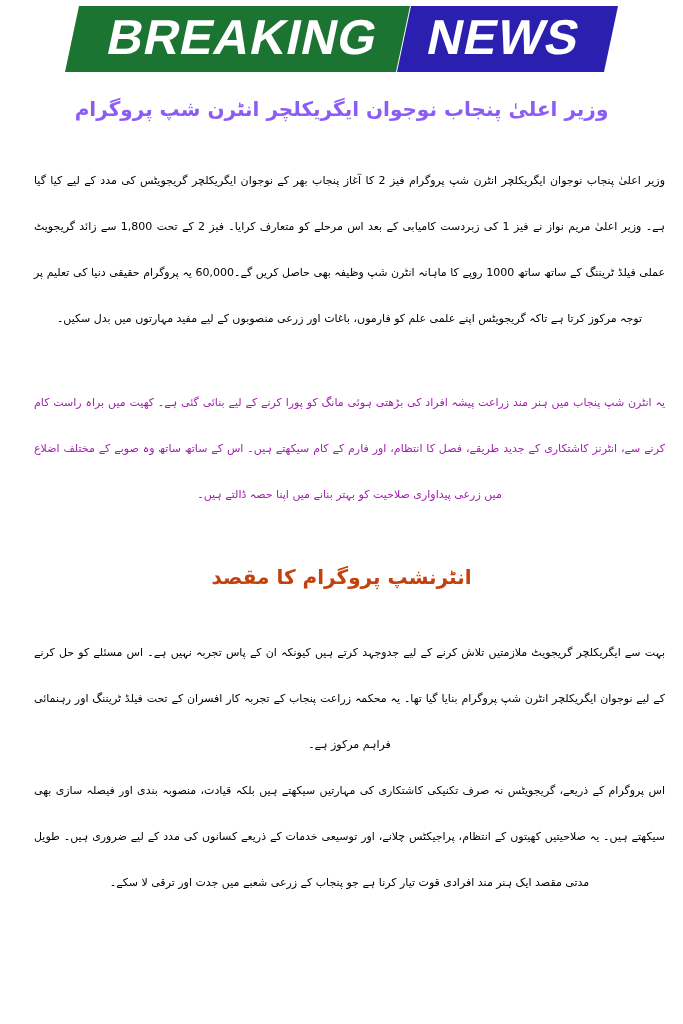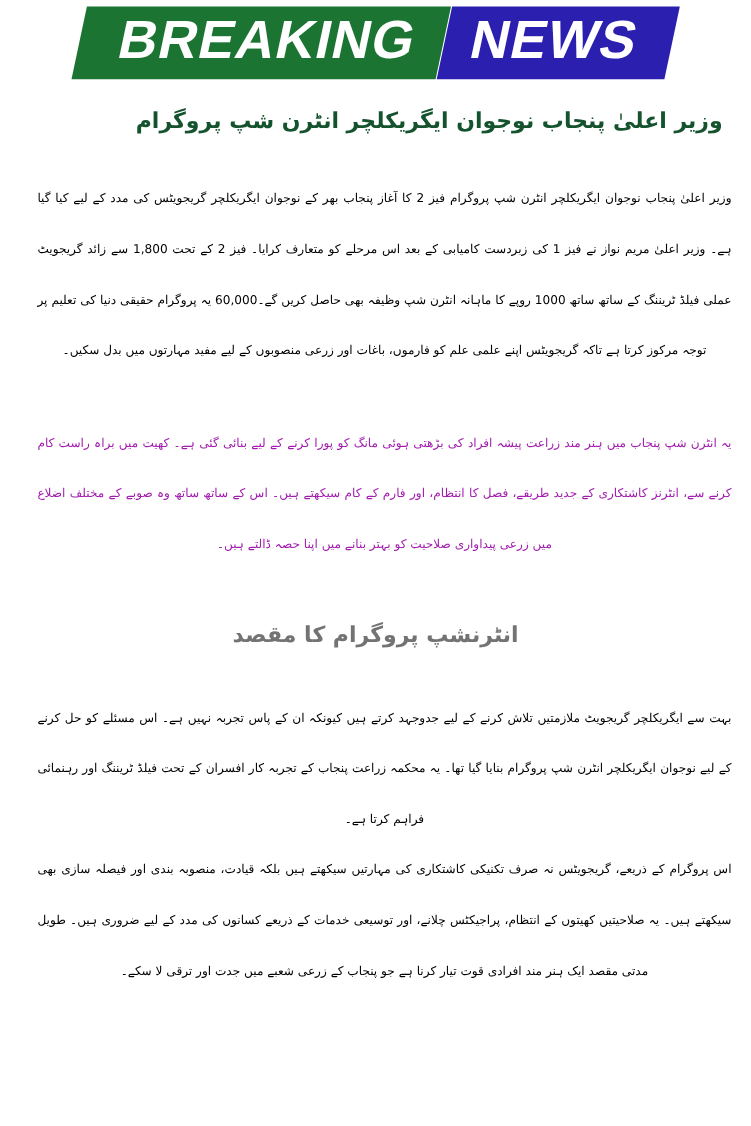--- a/index.html
+++ b/index.html
@@ -96,25 +96,25 @@
 
   <div class="banner">
     <div class="banner-seg breaking" style="background-color: rgb(27, 116, 50);">
       <span class="banner-text" style="color: rgb(255, 255, 255);">BREAKING</span>
     </div>
     <div class="banner-seg news" style="background-color: rgb(43, 31, 176);">
       <span class="banner-text" style="color: rgb(255, 255, 255);">NEWS</span>
     </div>
   </div>
 
-  <h1 class="headline" dir="rtl" lang="ur" style="color: #14532d; text-align: right;">وزیر اعلیٰ پنجاب نوجوان ایگریکلچر انٹرن شپ پروگرام</h1>
+  <h1 class="headline" dir="rtl" lang="ur" style="color: #8b5cf6;">وزیر اعلیٰ پنجاب نوجوان ایگریکلچر انٹرن شپ پروگرام</h1>
 
   <p class="para first" dir="rtl" lang="ur" style="color: rgb(0, 0, 0);">وزیر اعلیٰ پنجاب نوجوان ایگریکلچر انٹرن شپ پروگرام فیز 2 کا آغاز پنجاب بھر کے نوجوان ایگریکلچر گریجویٹس کی مدد کے لیے کیا گیا ہے۔ وزیر اعلیٰ مریم نواز نے فیز 1 کی زبردست کامیابی کے بعد اس مرحلے کو متعارف کرایا۔ فیز 2 کے تحت 1,800 سے زائد گریجویٹ عملی فیلڈ ٹریننگ کے ساتھ ساتھ 1000 روپے کا ماہانہ انٹرن شپ وظیفہ بھی حاصل کریں گے۔60,000 یہ پروگرام حقیقی دنیا کی تعلیم پر توجہ مرکوز کرتا ہے تاکہ گریجویٹس اپنے علمی علم کو فارموں، باغات اور زرعی منصوبوں کے لیے مفید مہارتوں میں بدل سکیں۔</p>
 
   <p class="para" dir="rtl" lang="ur" style="color: #a21caf;">یہ انٹرن شپ پنجاب میں ہنر مند زراعت پیشہ افراد کی بڑھتی ہوئی مانگ کو پورا کرنے کے لیے بنائی گئی ہے۔ کھیت میں براہ راست کام کرنے سے، انٹرنز کاشتکاری کے جدید طریقے، فصل کا انتظام، اور فارم کے کام سیکھتے ہیں۔ اس کے ساتھ ساتھ وہ صوبے کے مختلف اضلاع میں زرعی پیداواری صلاحیت کو بہتر بنانے میں اپنا حصہ ڈالتے ہیں۔</p>
 
-  <h2 class="subheading" dir="rtl" lang="ur" style="color: #737373;">انٹرنشپ پروگرام کا مقصد</h2>
+  <h2 class="subheading" dir="rtl" lang="ur" style="color: #c2410c;">انٹرنشپ پروگرام کا مقصد</h2>
 
-  <p class="para" dir="rtl" lang="ur" style="color: rgb(0, 0, 0);">بہت سے ایگریکلچر گریجویٹ ملازمتیں تلاش کرنے کے لیے جدوجہد کرتے ہیں کیونکہ ان کے پاس تجربہ نہیں ہے۔ اس مسئلے کو حل کرنے کے لیے نوجوان ایگریکلچر انٹرن شپ پروگرام بنایا گیا تھا۔ یہ محکمہ زراعت پنجاب کے تجربہ کار افسران کے تحت فیلڈ ٹریننگ اور رہنمائی فراہم کرتا ہے۔</p>
+  <p class="para" dir="rtl" lang="ur" style="color: rgb(0, 0, 0);">بہت سے ایگریکلچر گریجویٹ ملازمتیں تلاش کرنے کے لیے جدوجہد کرتے ہیں کیونکہ ان کے پاس تجربہ نہیں ہے۔ اس مسئلے کو حل کرنے کے لیے نوجوان ایگریکلچر انٹرن شپ پروگرام بنایا گیا تھا۔ یہ محکمہ زراعت پنجاب کے تجربہ کار افسران کے تحت فیلڈ ٹریننگ اور رہنمائی فراہم مرکوز ہے۔</p>
 
   <p class="para joined" dir="rtl" lang="ur" style="color: rgb(0, 0, 0);">اس پروگرام کے ذریعے، گریجویٹس نہ صرف تکنیکی کاشتکاری کی مہارتیں سیکھتے ہیں بلکہ قیادت، منصوبہ بندی اور فیصلہ سازی بھی سیکھتے ہیں۔ یہ صلاحیتیں کھیتوں کے انتظام، پراجیکٹس چلانے، اور توسیعی خدمات کے ذریعے کسانوں کی مدد کے لیے ضروری ہیں۔ طویل مدتی مقصد ایک ہنر مند افرادی قوت تیار کرنا ہے جو پنجاب کے زرعی شعبے میں جدت اور ترقی لا سکے۔</p>
 
 </div>
 
 </body></html>

